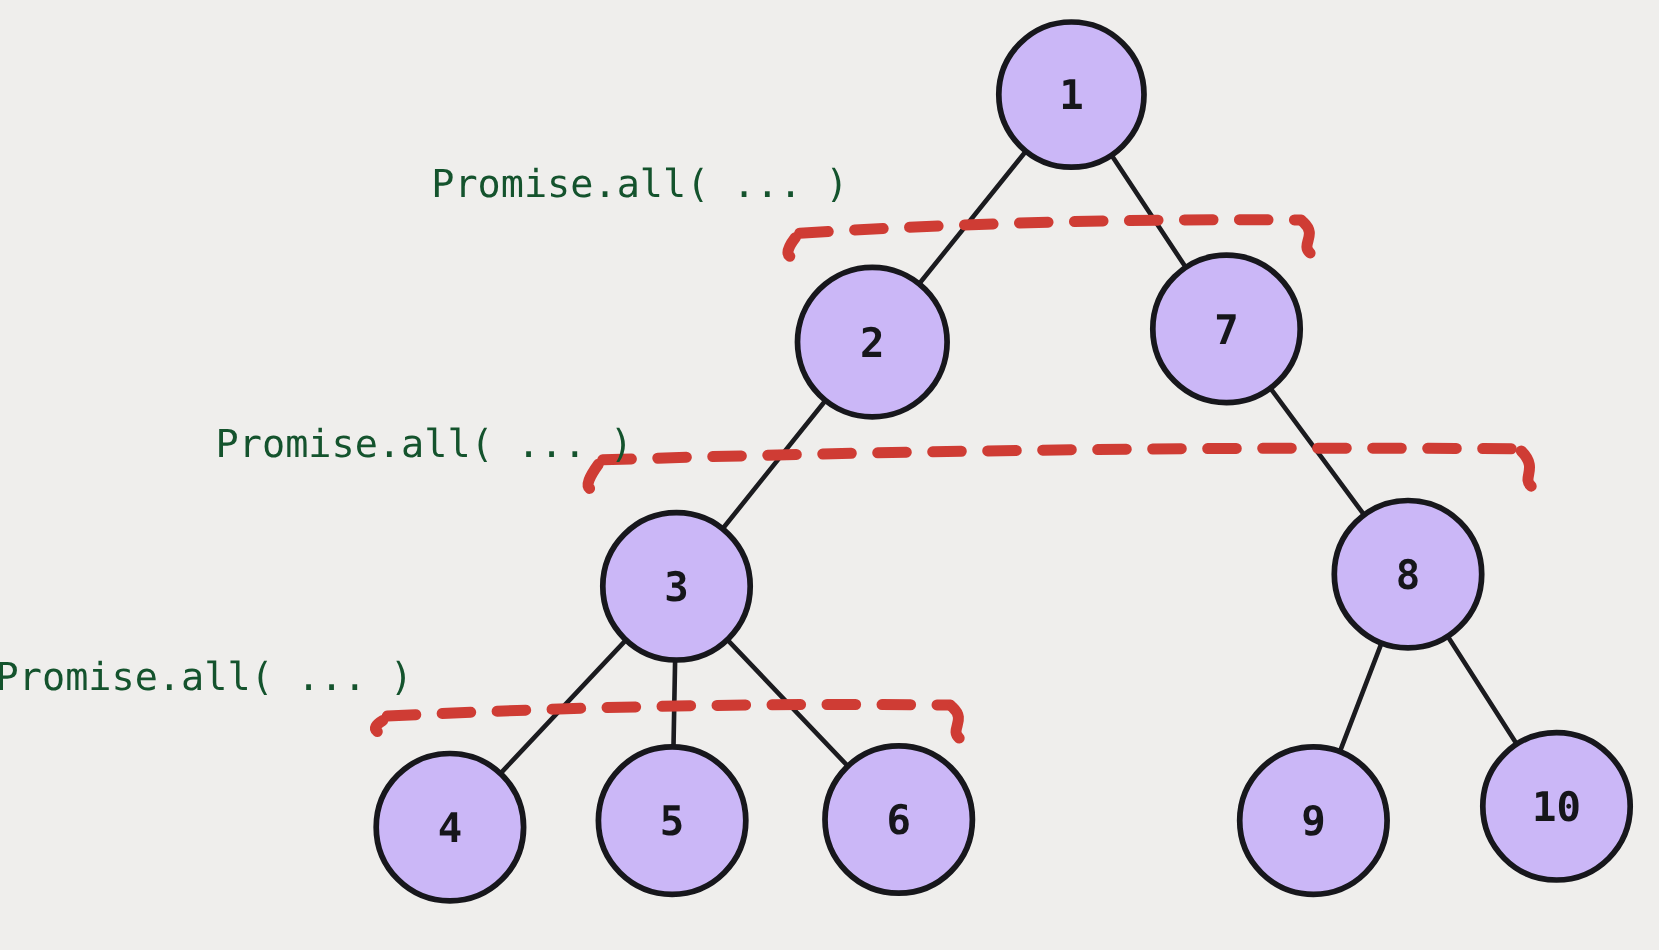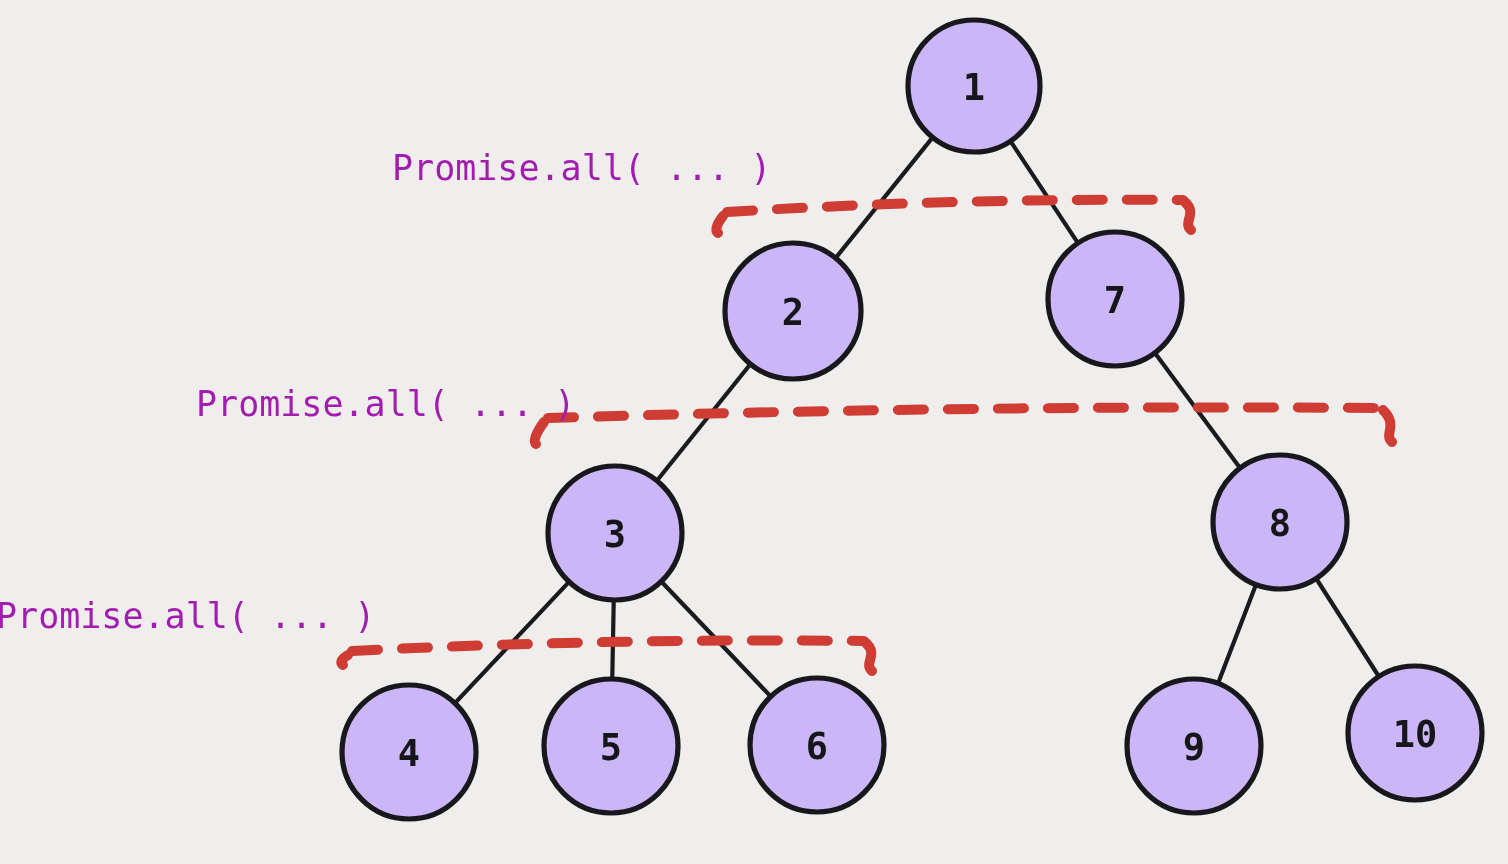--- a/index.html
+++ b/index.html
@@ -51,21 +51,21 @@
     stroke-dasharray: 26 24;
   }
   .anno-hook {
     stroke: #cf3c34;
     stroke-width: 10;
     stroke-linecap: round;
     fill: none;
   }
   .anno-text {
     position: absolute;
-    color: #a21caf;
+    color: #14532d;
     font-family: "DejaVu Sans Mono", monospace;
     font-size: 35px;
     font-weight: 400;
     letter-spacing: 0px;
     white-space: nowrap;
   }
 </style>
 </head>
 <body>
 

